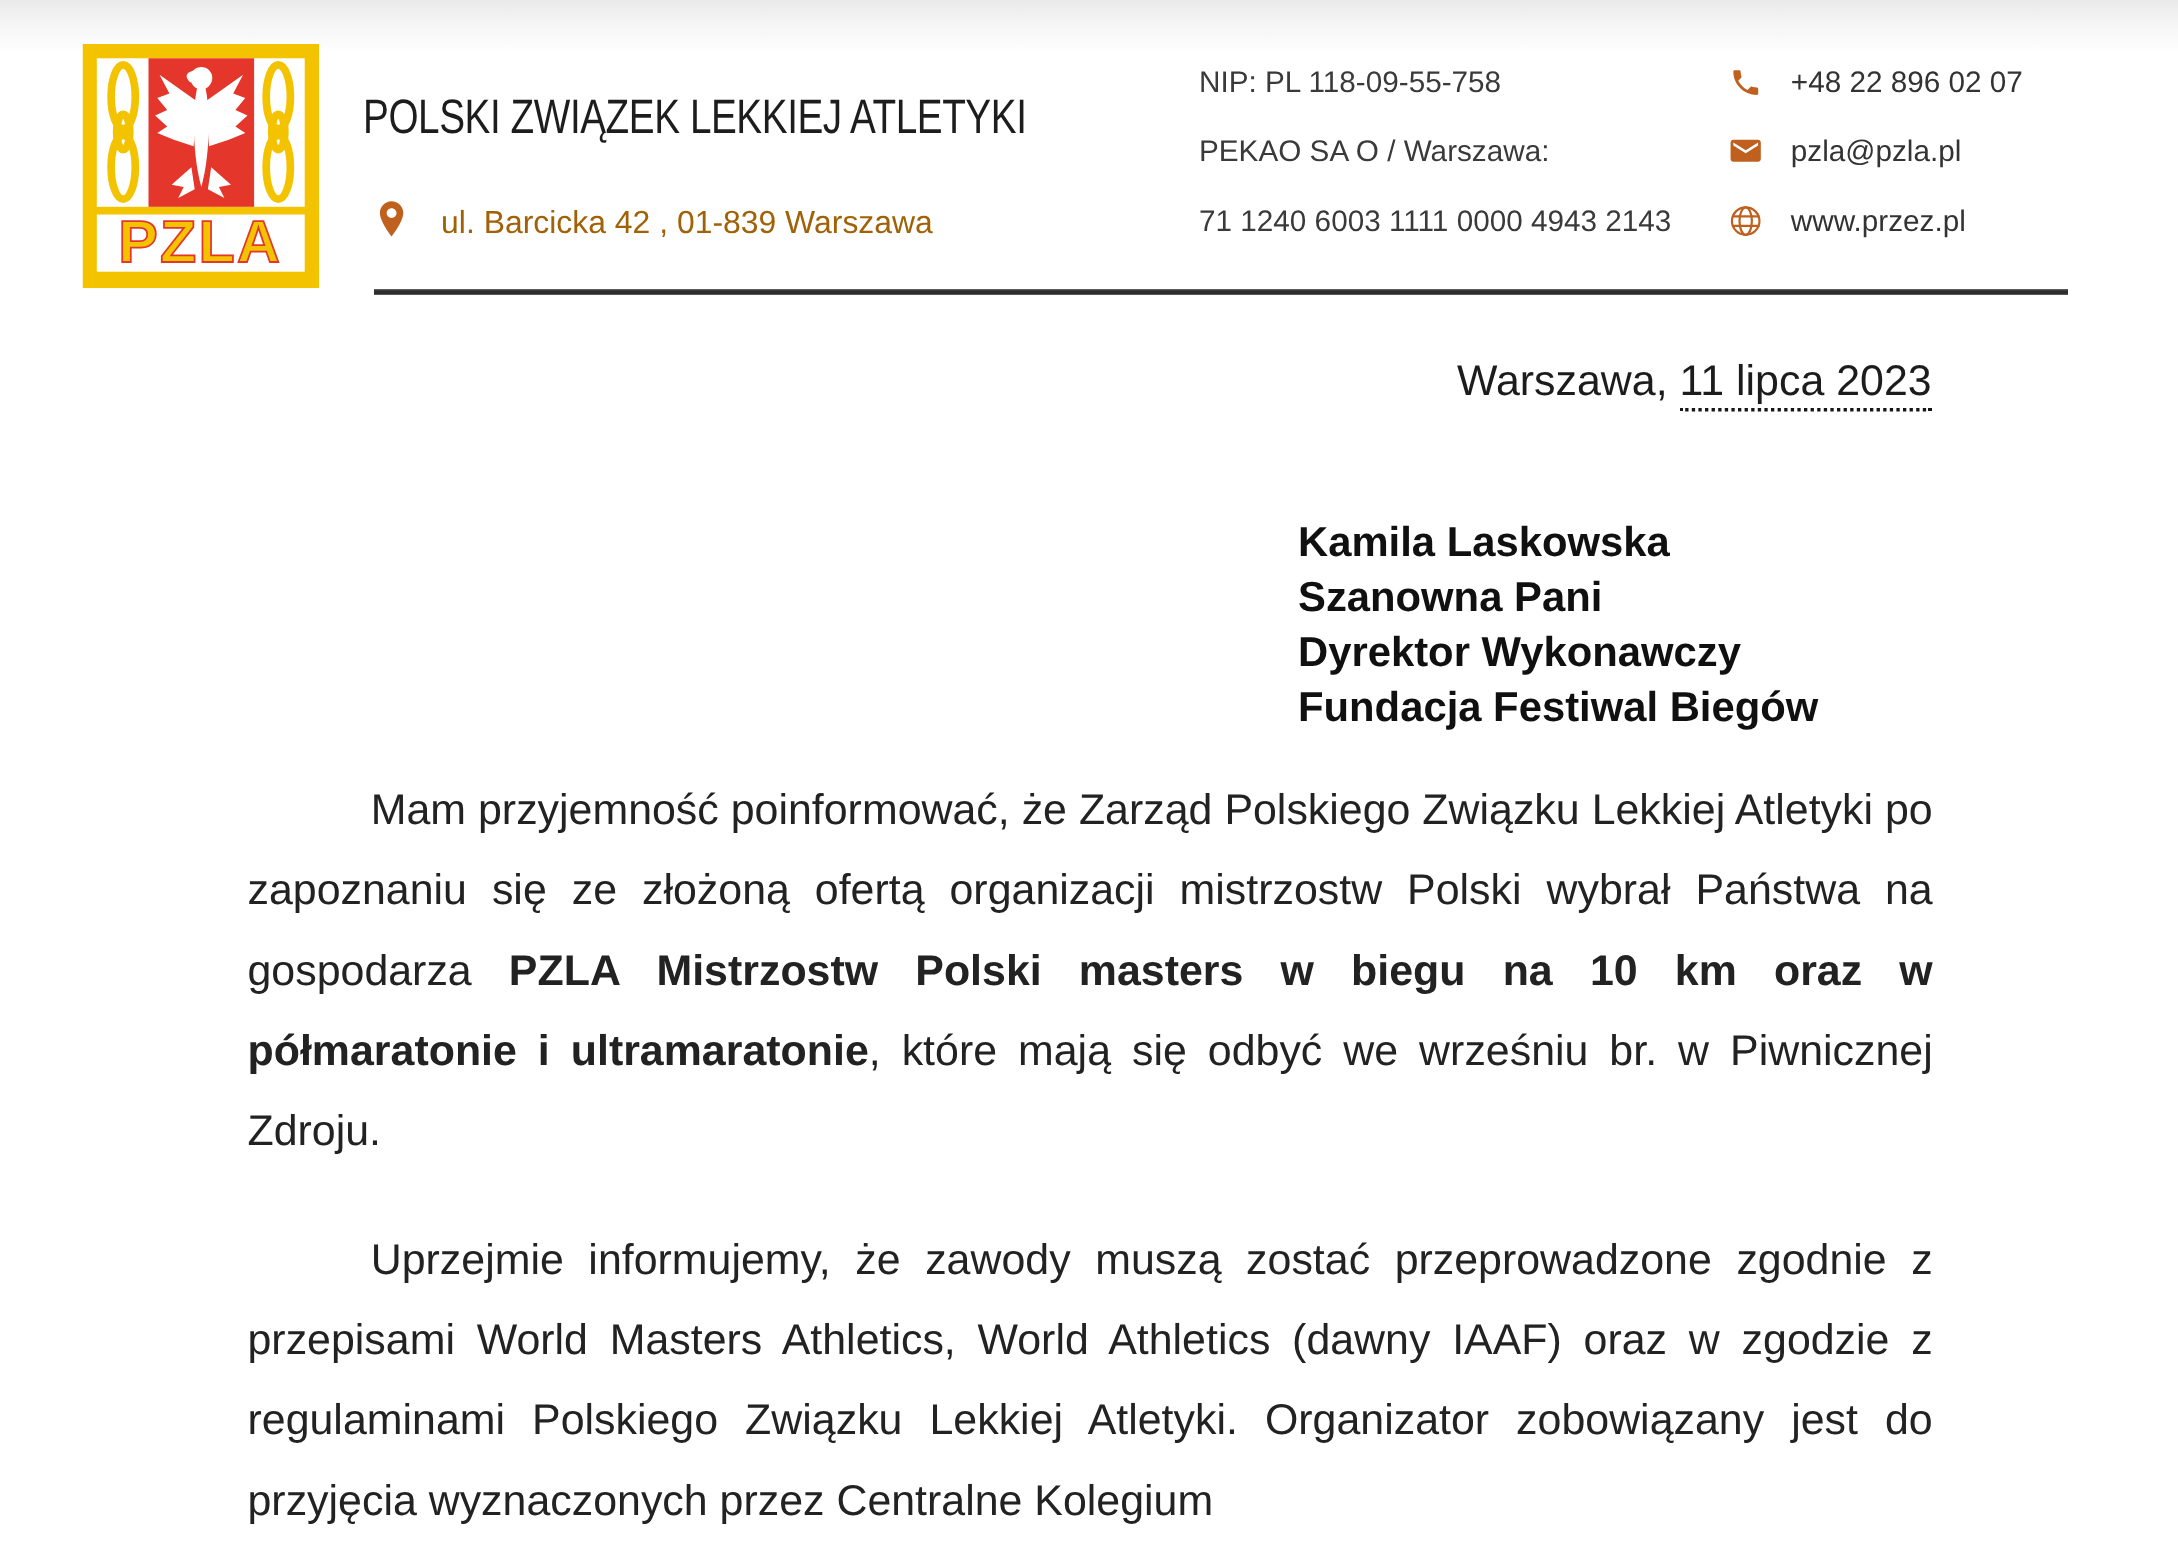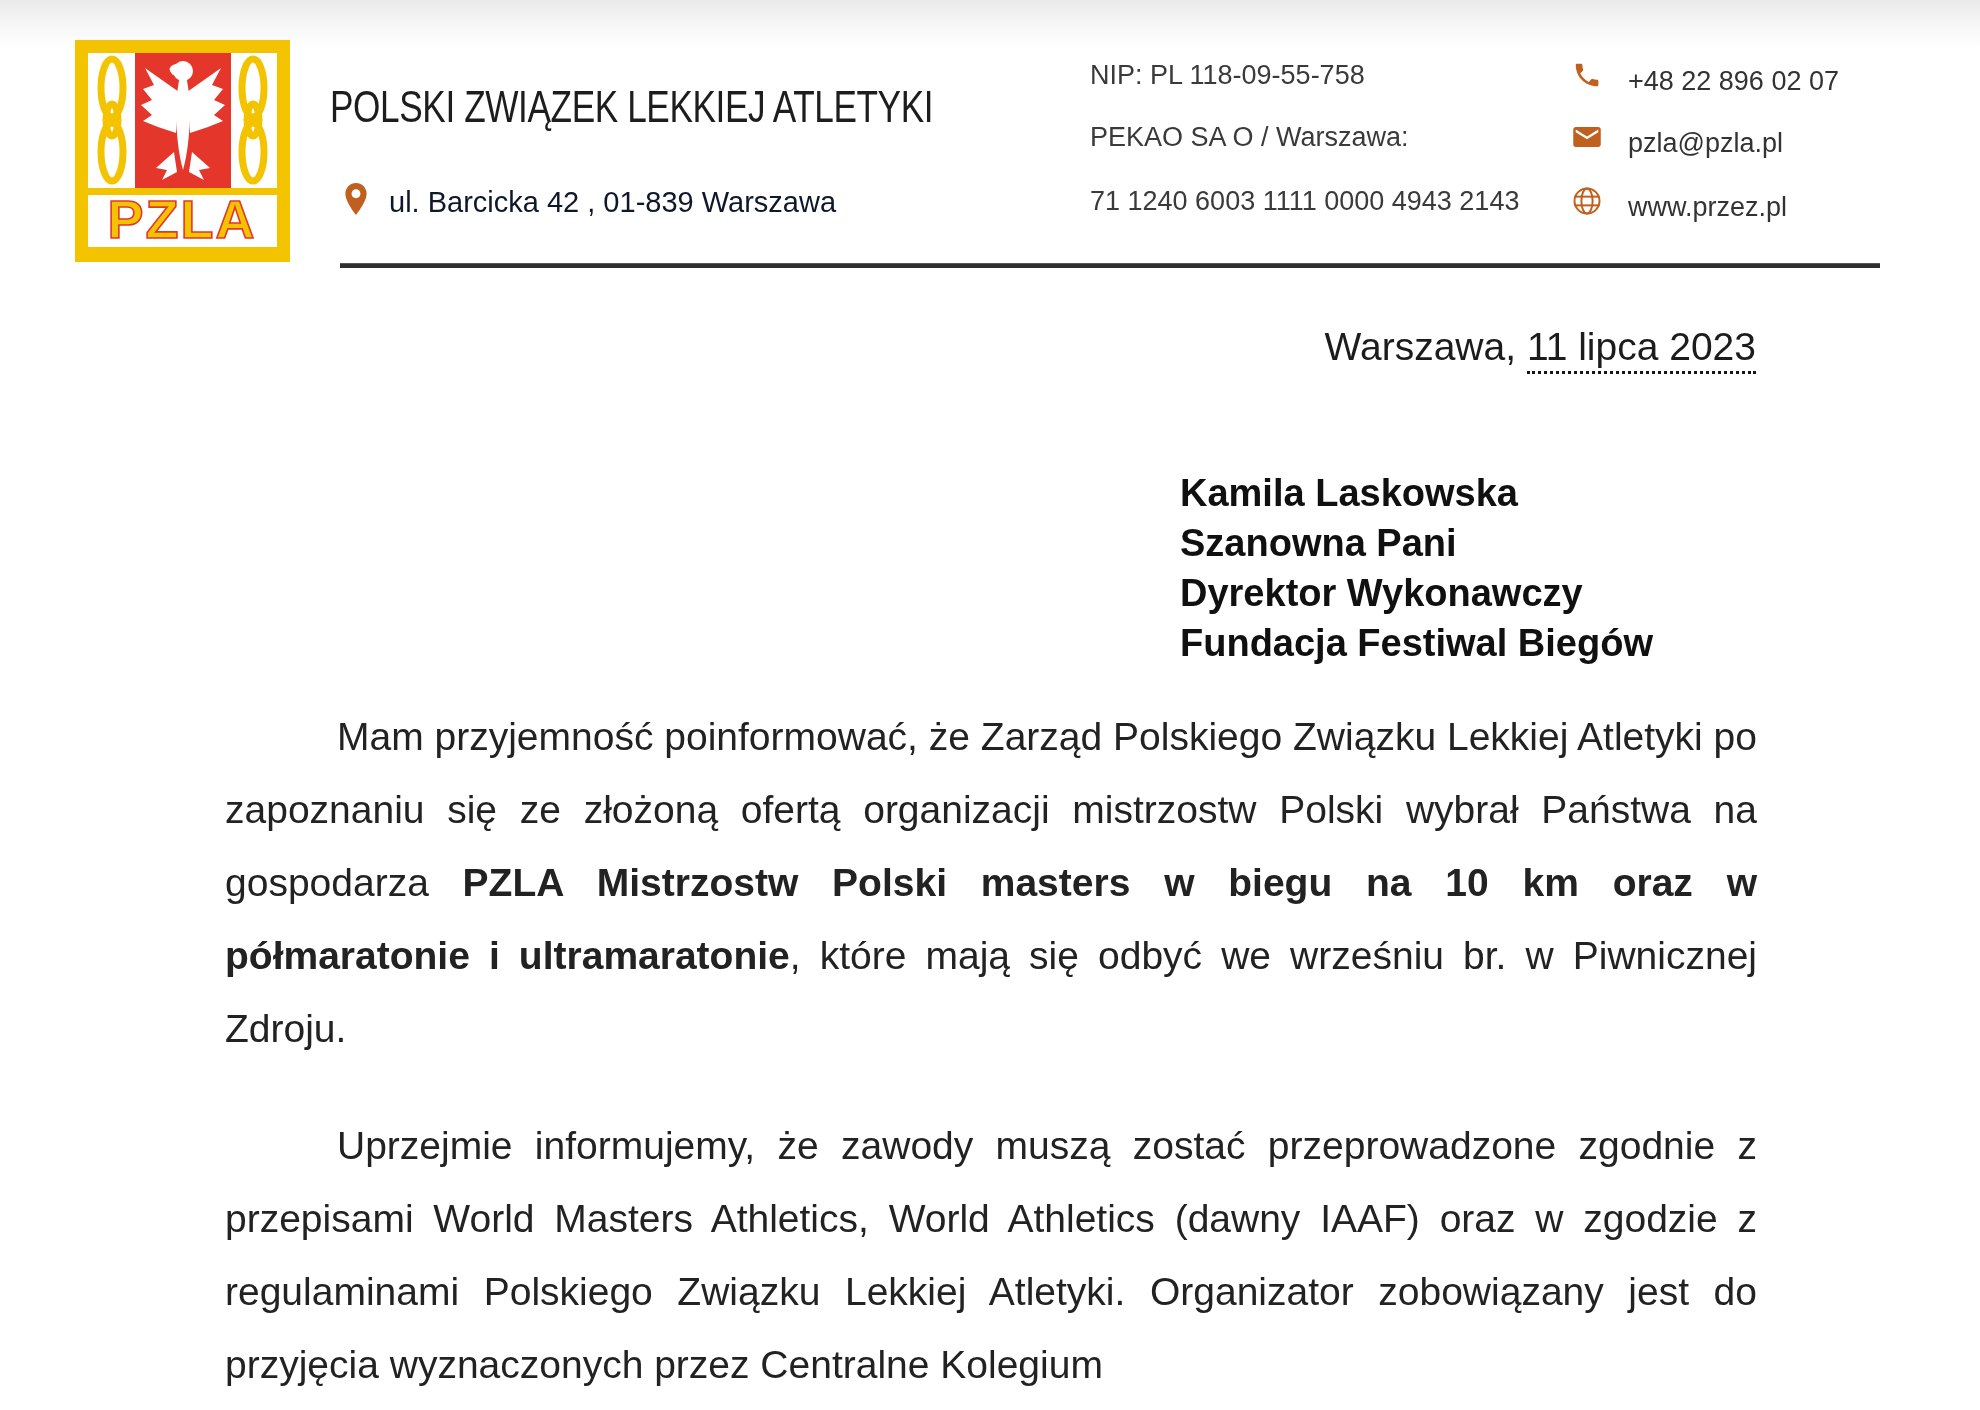--- a/index.html
+++ b/index.html
@@ -15,27 +15,27 @@
     background:linear-gradient(#e9e9e9 0%, #f3f3f3 35%, #ffffff 100%);
   }
   
   .logo{position:absolute;left:75px;top:40px;width:215px;height:222px;}
   .org-title{
     position:absolute;left:330px;top:82px;
     font-size:44px;font-weight:500;color:#1d1d1d;letter-spacing:-0.5px;
     transform:scaleX(0.80);transform-origin:left center;white-space:nowrap;
   }
   .addr-row{
-    position:absolute;left:343px;top:182px;display:flex;align-items:center;gap:20px;
-    font-size:29px;color:#0f172a;
+    position:absolute;left:343px;top:182px;display:flex;align-items:center;gap:32px;
+    font-size:29px;color:#a16207;
   }
   .hcol{position:absolute;font-size:27px;color:#3a3a3a;white-space:nowrap;}
   .hcol.mid{left:1090px;}
   .hrow1{top:60px;}.hrow2{top:122px;}.hrow3{top:186px;}
-  .contact-row{position:absolute;left:1572px;display:flex;align-items:flex-end;gap:26px;
+  .contact-row{position:absolute;left:1572px;display:flex;align-items:flex-start;gap:26px;
     font-size:27px;color:#333;white-space:nowrap;}
   .icon{flex:0 0 auto;display:inline-block;}
   .rule{
     position:absolute;left:340px;top:263px;width:1540px;height:4px;
     background:#2e2e2e;border-top:1px solid #555;
   }
   
   .dateline{
     position:absolute;top:325px;right:224px;
     font-size:39px;color:#1c1c1c;white-space:nowrap;

